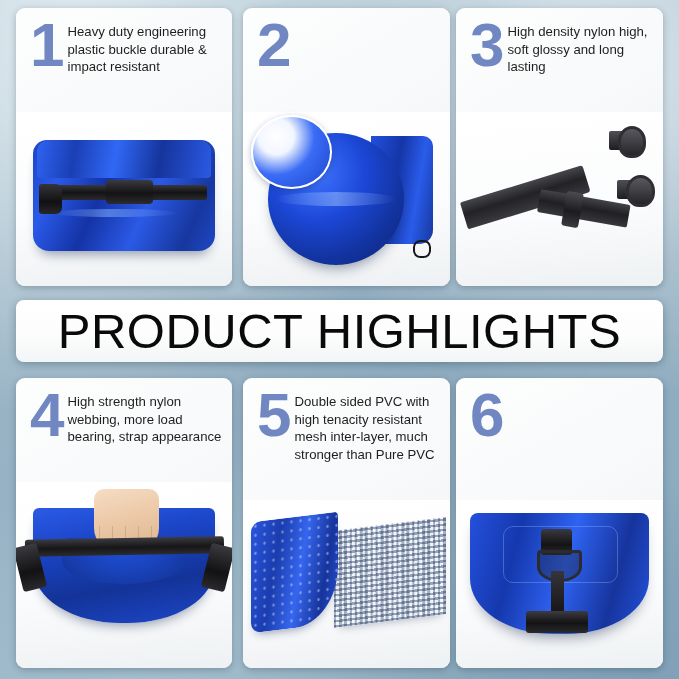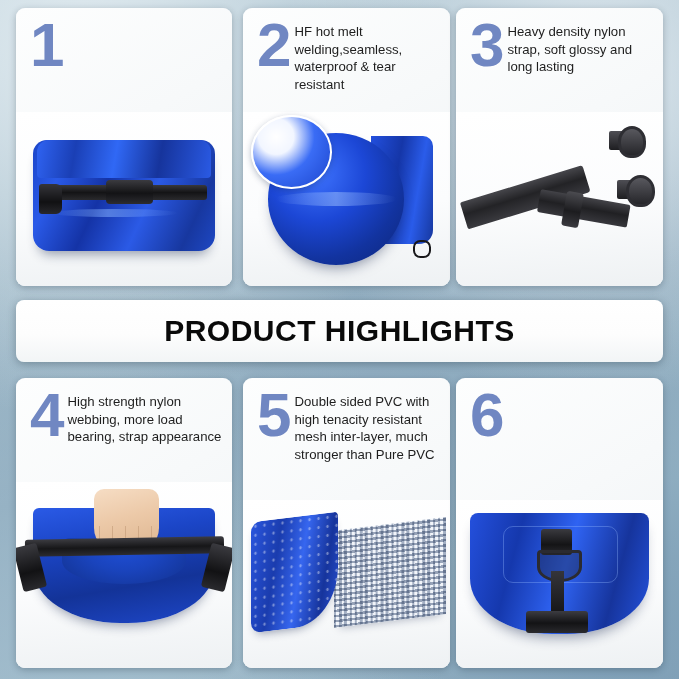--- a/index.html
+++ b/index.html
@@ -63,22 +63,22 @@
   .banner {
     position: absolute;
     left: 16px; top: 300px;
     width: 647px; height: 62px;
     background: linear-gradient(180deg, #ffffff 0%, #fdfdfd 55%, #f2f5f6 100%);
     border-radius: 8px;
     box-shadow: 0 2px 8px rgba(25,45,60,0.35);
     display: flex; align-items: center; justify-content: center;
   }
   .banner-title {
-    font-size: 30px;
-    font-weight: bold;
+    font-size: 49px;
+    font-weight: normal;
     color: #0a0a0a;
     letter-spacing: 0.5px;
   }
 
   
   .ph { position: absolute; }
 
   
   .bag1 {
     position: absolute; left: 8%; top: 16%; width: 84%; height: 64%;
@@ -262,49 +262,49 @@
   }
 </style>
 </head>
 <body>
 
 <div class="stage">
 
   <div class="card" style="left:16px; top:8px; width:216px; height:278px;">
     <div class="card-head" style="height:104px;">
       <div class="num">1</div>
+      <div class="desc">Heavy duty engineering plastic buckle durable &amp; impact resistant</div>
     </div>
     <div class="photo" style="top:104px; bottom:0;">
       <div class="bag1"></div>
 
       <div class="ph" style="left:8%; top:16%; width:84%; height:64%;">
         <div class="strap1"></div>
         <div class="buckle1"></div>
         <div class="clip1"></div>
       </div>
     </div>
   </div>
 
   <div class="card" style="left:243px; top:8px; width:207px; height:278px;">
     <div class="card-head" style="height:104px;">
       <div class="num">2</div>
-      <div class="desc">HF hot melt welding,seamless, waterproof &amp; tear resistant</div>
     </div>
     <div class="photo" style="top:104px; bottom:0;">
       <div class="body2"></div>
       <div class="disc2"></div>
       <div class="ring2"></div>
       <div class="mag2"></div>
     </div>
   </div>
 
   <div class="card" style="left:456px; top:8px; width:207px; height:278px;">
     <div class="card-head" style="height:104px;">
       <div class="num">3</div>
-      <div class="desc">Heavy density nylon strap, soft glossy and long lasting</div>
+      <div class="desc">High density nylon high, soft glossy and long lasting</div>
     </div>
     <div class="photo" style="top:104px; bottom:0;">
       <div class="web3a"></div>
       <div class="web3b"></div>
       <div class="slide3"></div>
       <div class="tabA"></div>
       <div class="hookA"></div>
       <div class="tabB"></div>
       <div class="hookB"></div>
     </div>

